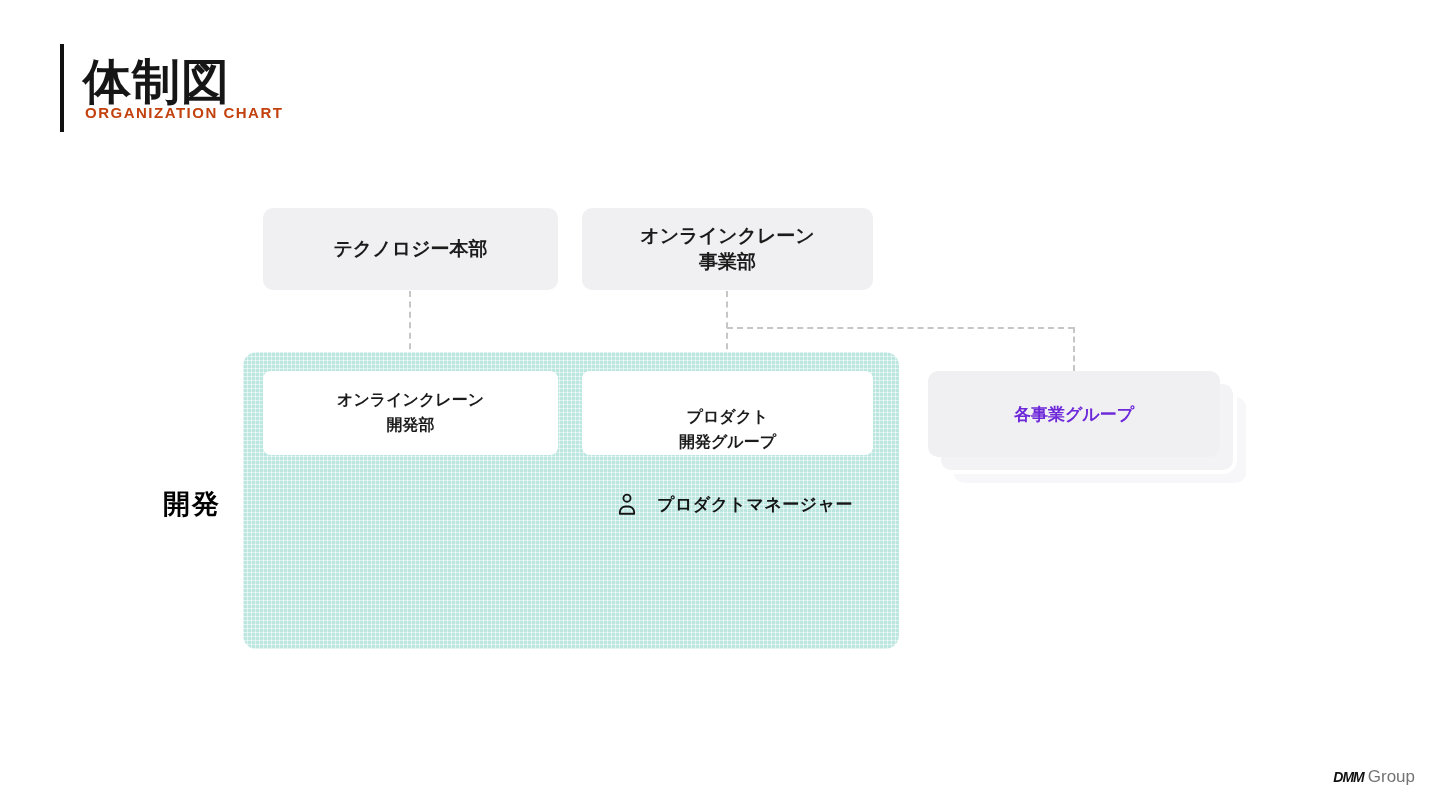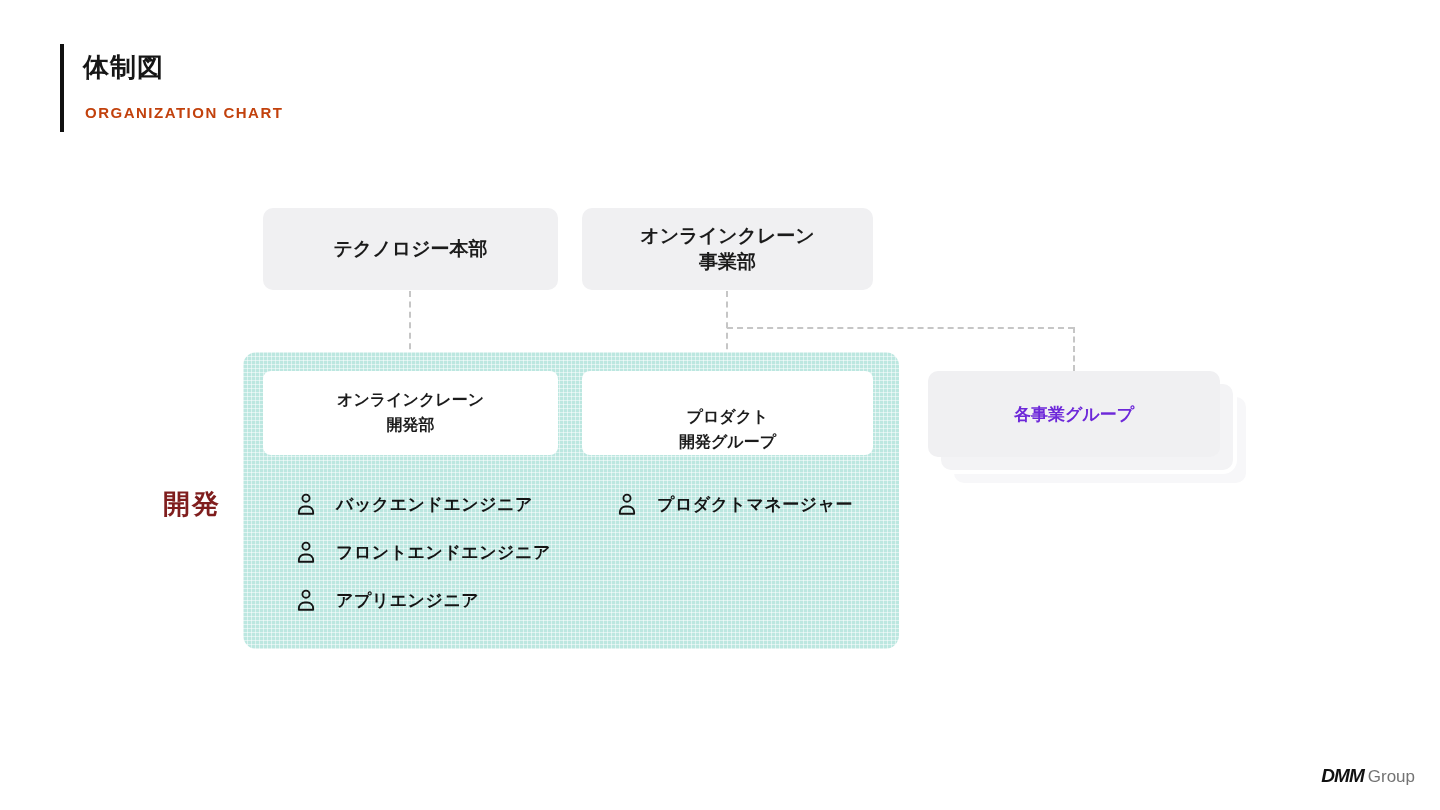--- a/index.html
+++ b/index.html
@@ -17,21 +17,21 @@
   
   .title-bar {
     position: absolute;
     left: 60px; top: 44px;
     width: 4px; height: 88px;
     background: #111111;
   }
   .page-title {
     position: absolute;
     left: 83px; top: 50px;
-    font-size: 26px;
+    font-size: 48px;
     font-weight: 900;
     color: #161616;
     letter-spacing: 1px;
   }
   .page-subtitle {
     position: absolute;
     left: 85px; top: 104px;
     font-size: 15px;
     font-weight: 700;
     color: #c2410c;
@@ -75,21 +75,21 @@
     background-image:
       linear-gradient(rgba(255,255,255,0.5) 1px, transparent 1px),
       linear-gradient(90deg, rgba(255,255,255,0.5) 1px, transparent 1px);
     background-size: 4px 4px;
   }
   .dev-label {
     position: absolute;
     left: 163px; top: 486px;
     font-size: 27px;
     font-weight: 900;
-    color: #7f1d1d;
+    color: #000000;
     letter-spacing: 2px;
   }
   .gbox {
     position: absolute;
     top: 19px;
     height: 84px;
     background: #ffffff;
     border-radius: 8px;
     display: flex;
     align-items: center;
@@ -152,21 +152,21 @@
 
   
   .footer-logo {
     position: absolute;
     right: 25px; bottom: 23px;
     display: flex;
     align-items: baseline;
     gap: 4px;
   }
   .logo-dmm {
-    font-size: 19px;
+    font-size: 14px;
     font-weight: 900;
     font-style: italic;
     letter-spacing: -1px;
     color: #111111;
   }
   .logo-group {
     font-size: 17px;
     font-weight: 400;
     color: #737373;
   }
@@ -197,43 +197,20 @@
 
     <div class="gbox gbox1">
       <span class="preline">オンラインクレーン
 開発部</span>
     </div>
     <div class="gbox gbox2">
       <span class="preline">プロダクト
 開発グループ</span>
     </div>
 
-    <div class="role-list role-list1">
-      <div class="role-row">
-        <svg width="26" height="26" viewBox="0 0 24 24" fill="none" stroke="#141414" stroke-width="1.7" stroke-linejoin="round" stroke-linecap="round">
-          <circle cx="12" cy="6.6" r="3.3"></circle>
-          <path d="M5.4 21v-1.3c0-3 2.4-5.4 5.4-5.4h2.4c3 0 5.4 2.4 5.4 5.4V21z"></path>
-        </svg>
-        <span>バックエンドエンジニア</span>
-      </div>
-      <div class="role-row">
-        <svg width="26" height="26" viewBox="0 0 24 24" fill="none" stroke="#141414" stroke-width="1.7" stroke-linejoin="round" stroke-linecap="round">
-          <circle cx="12" cy="6.6" r="3.3"></circle>
-          <path d="M5.4 21v-1.3c0-3 2.4-5.4 5.4-5.4h2.4c3 0 5.4 2.4 5.4 5.4V21z"></path>
-        </svg>
-        <span>フロントエンドエンジニア</span>
-      </div>
-      <div class="role-row">
-        <svg width="26" height="26" viewBox="0 0 24 24" fill="none" stroke="#141414" stroke-width="1.7" stroke-linejoin="round" stroke-linecap="round">
-          <circle cx="12" cy="6.6" r="3.3"></circle>
-          <path d="M5.4 21v-1.3c0-3 2.4-5.4 5.4-5.4h2.4c3 0 5.4 2.4 5.4 5.4V21z"></path>
-        </svg>
-        <span>アプリエンジニア</span>
-      </div>
-    </div>
 
     <div class="role-list role-list2">
       <div class="role-row">
         <svg width="26" height="26" viewBox="0 0 24 24" fill="none" stroke="#141414" stroke-width="1.7" stroke-linejoin="round" stroke-linecap="round">
           <circle cx="12" cy="6.6" r="3.3"></circle>
           <path d="M5.4 21v-1.3c0-3 2.4-5.4 5.4-5.4h2.4c3 0 5.4 2.4 5.4 5.4V21z"></path>
         </svg>
         <span>プロダクトマネージャー</span>
       </div>
     </div>

